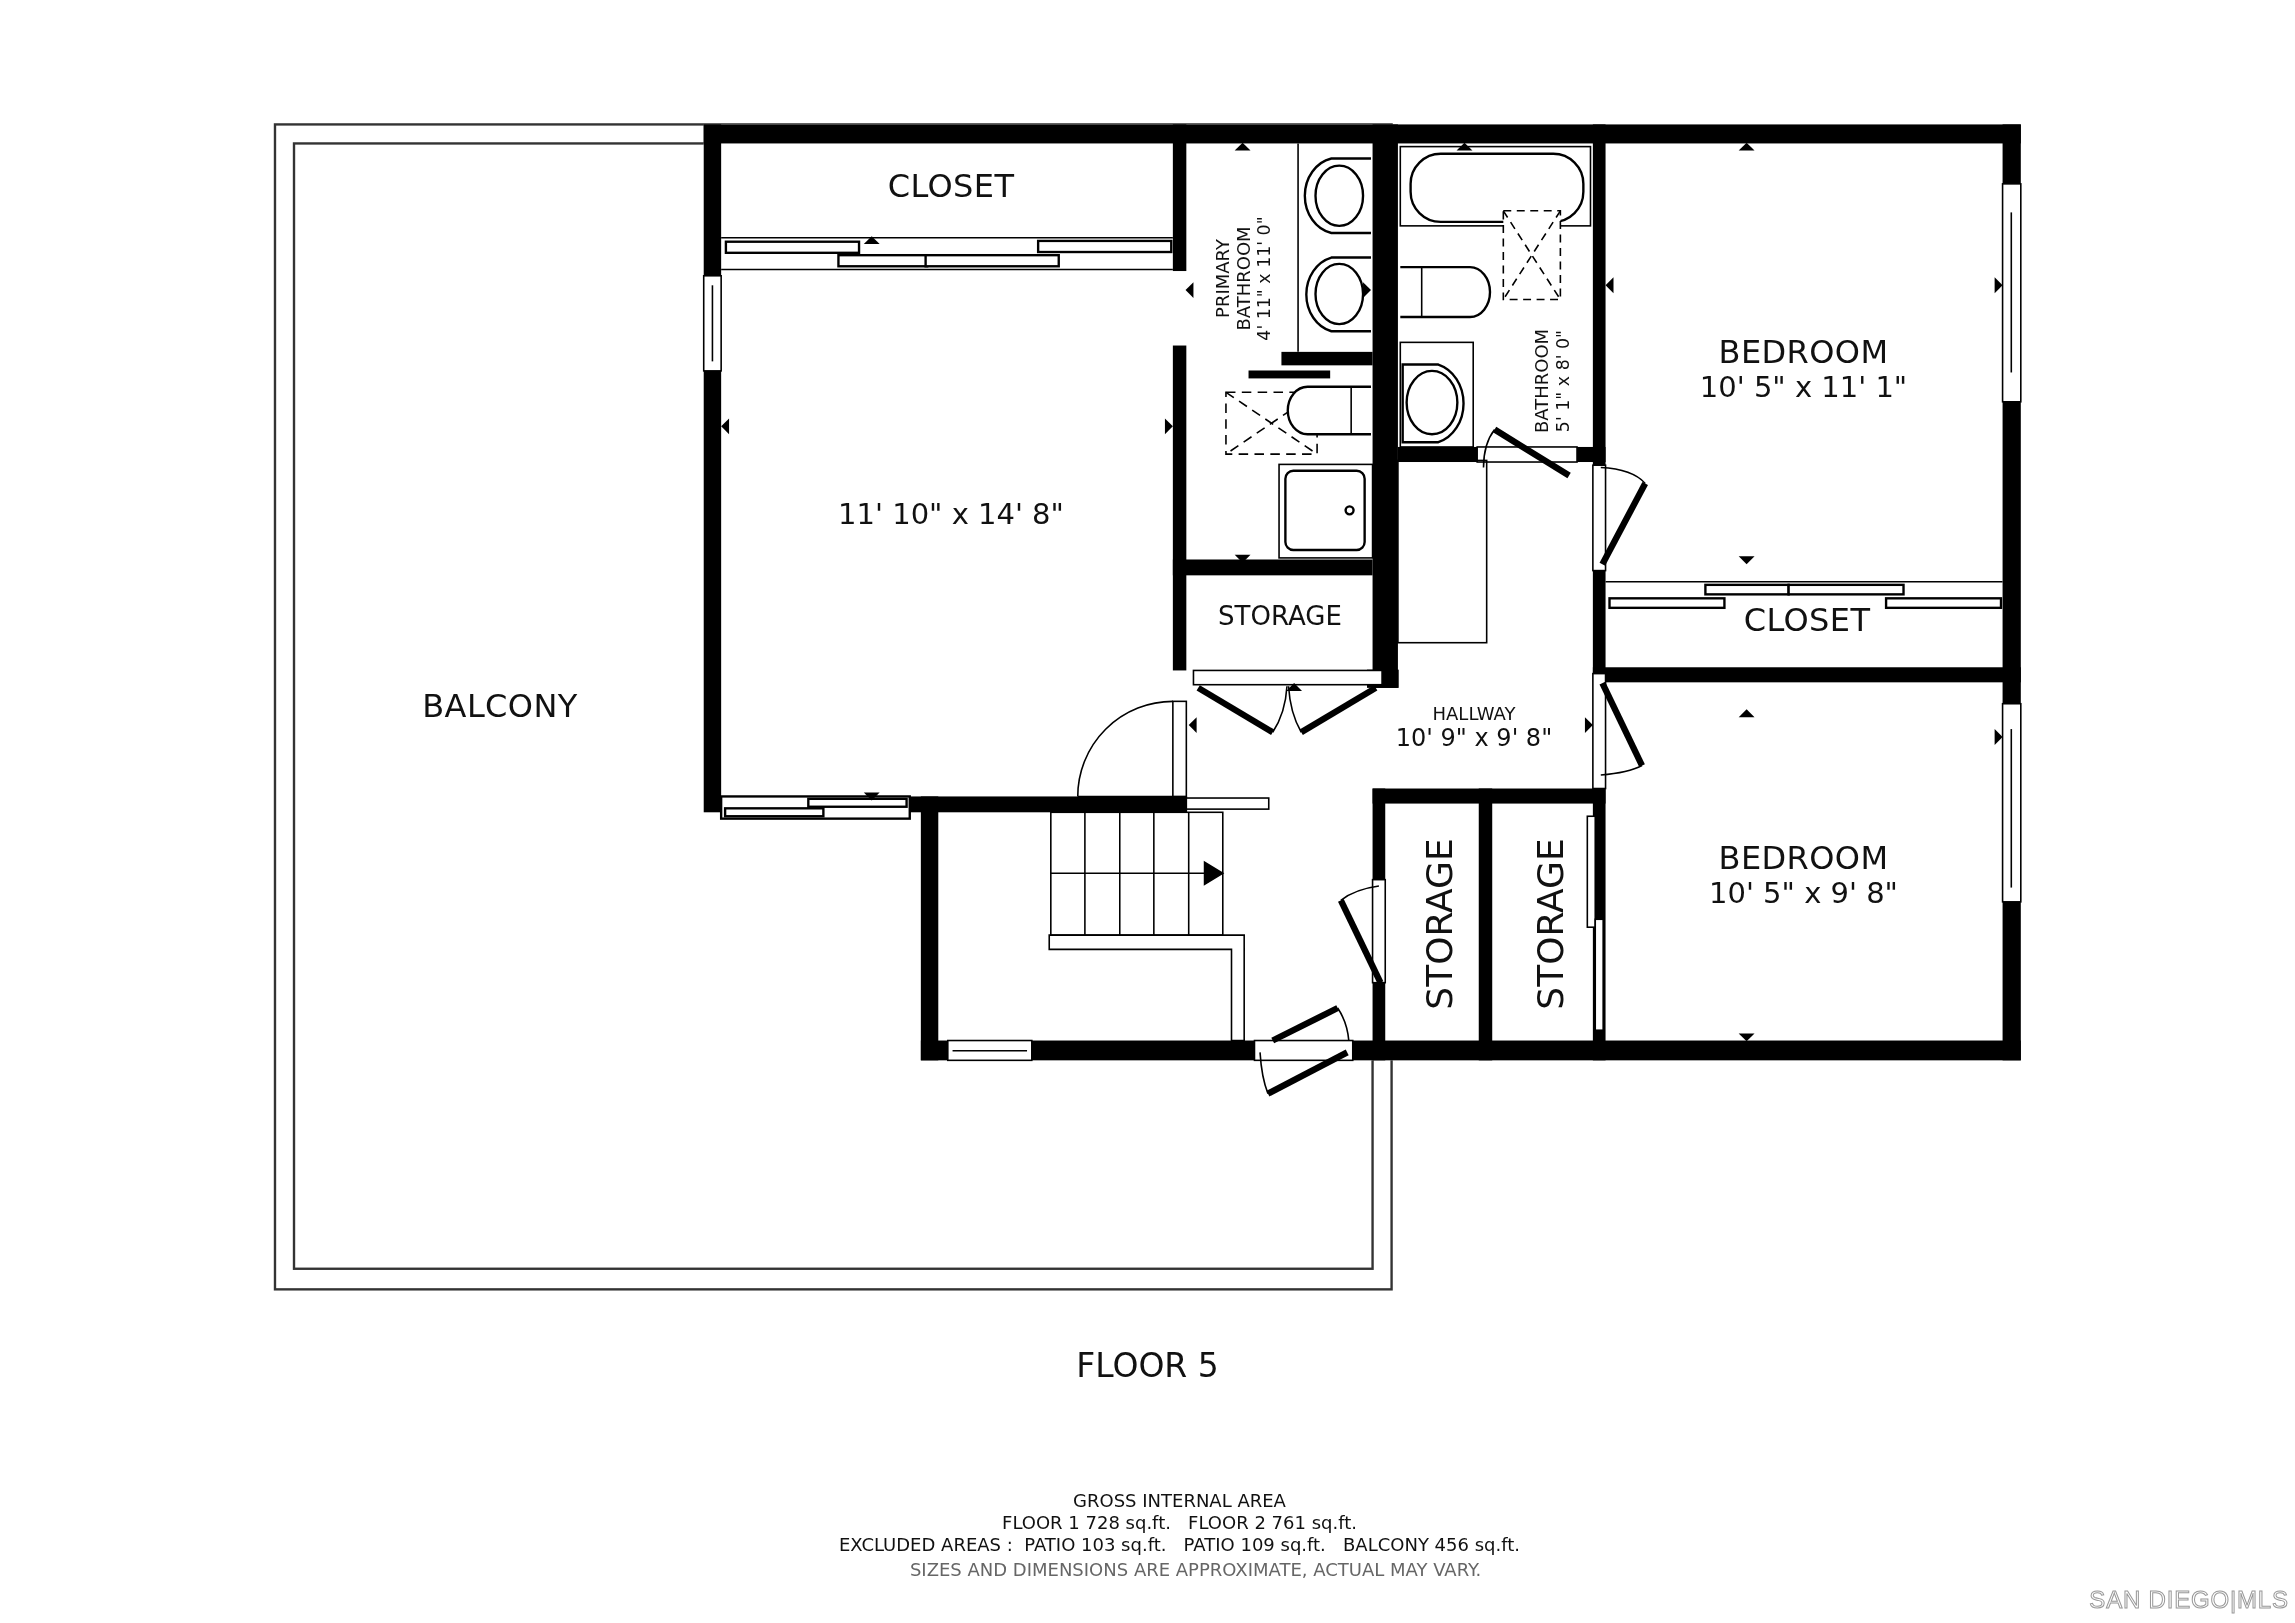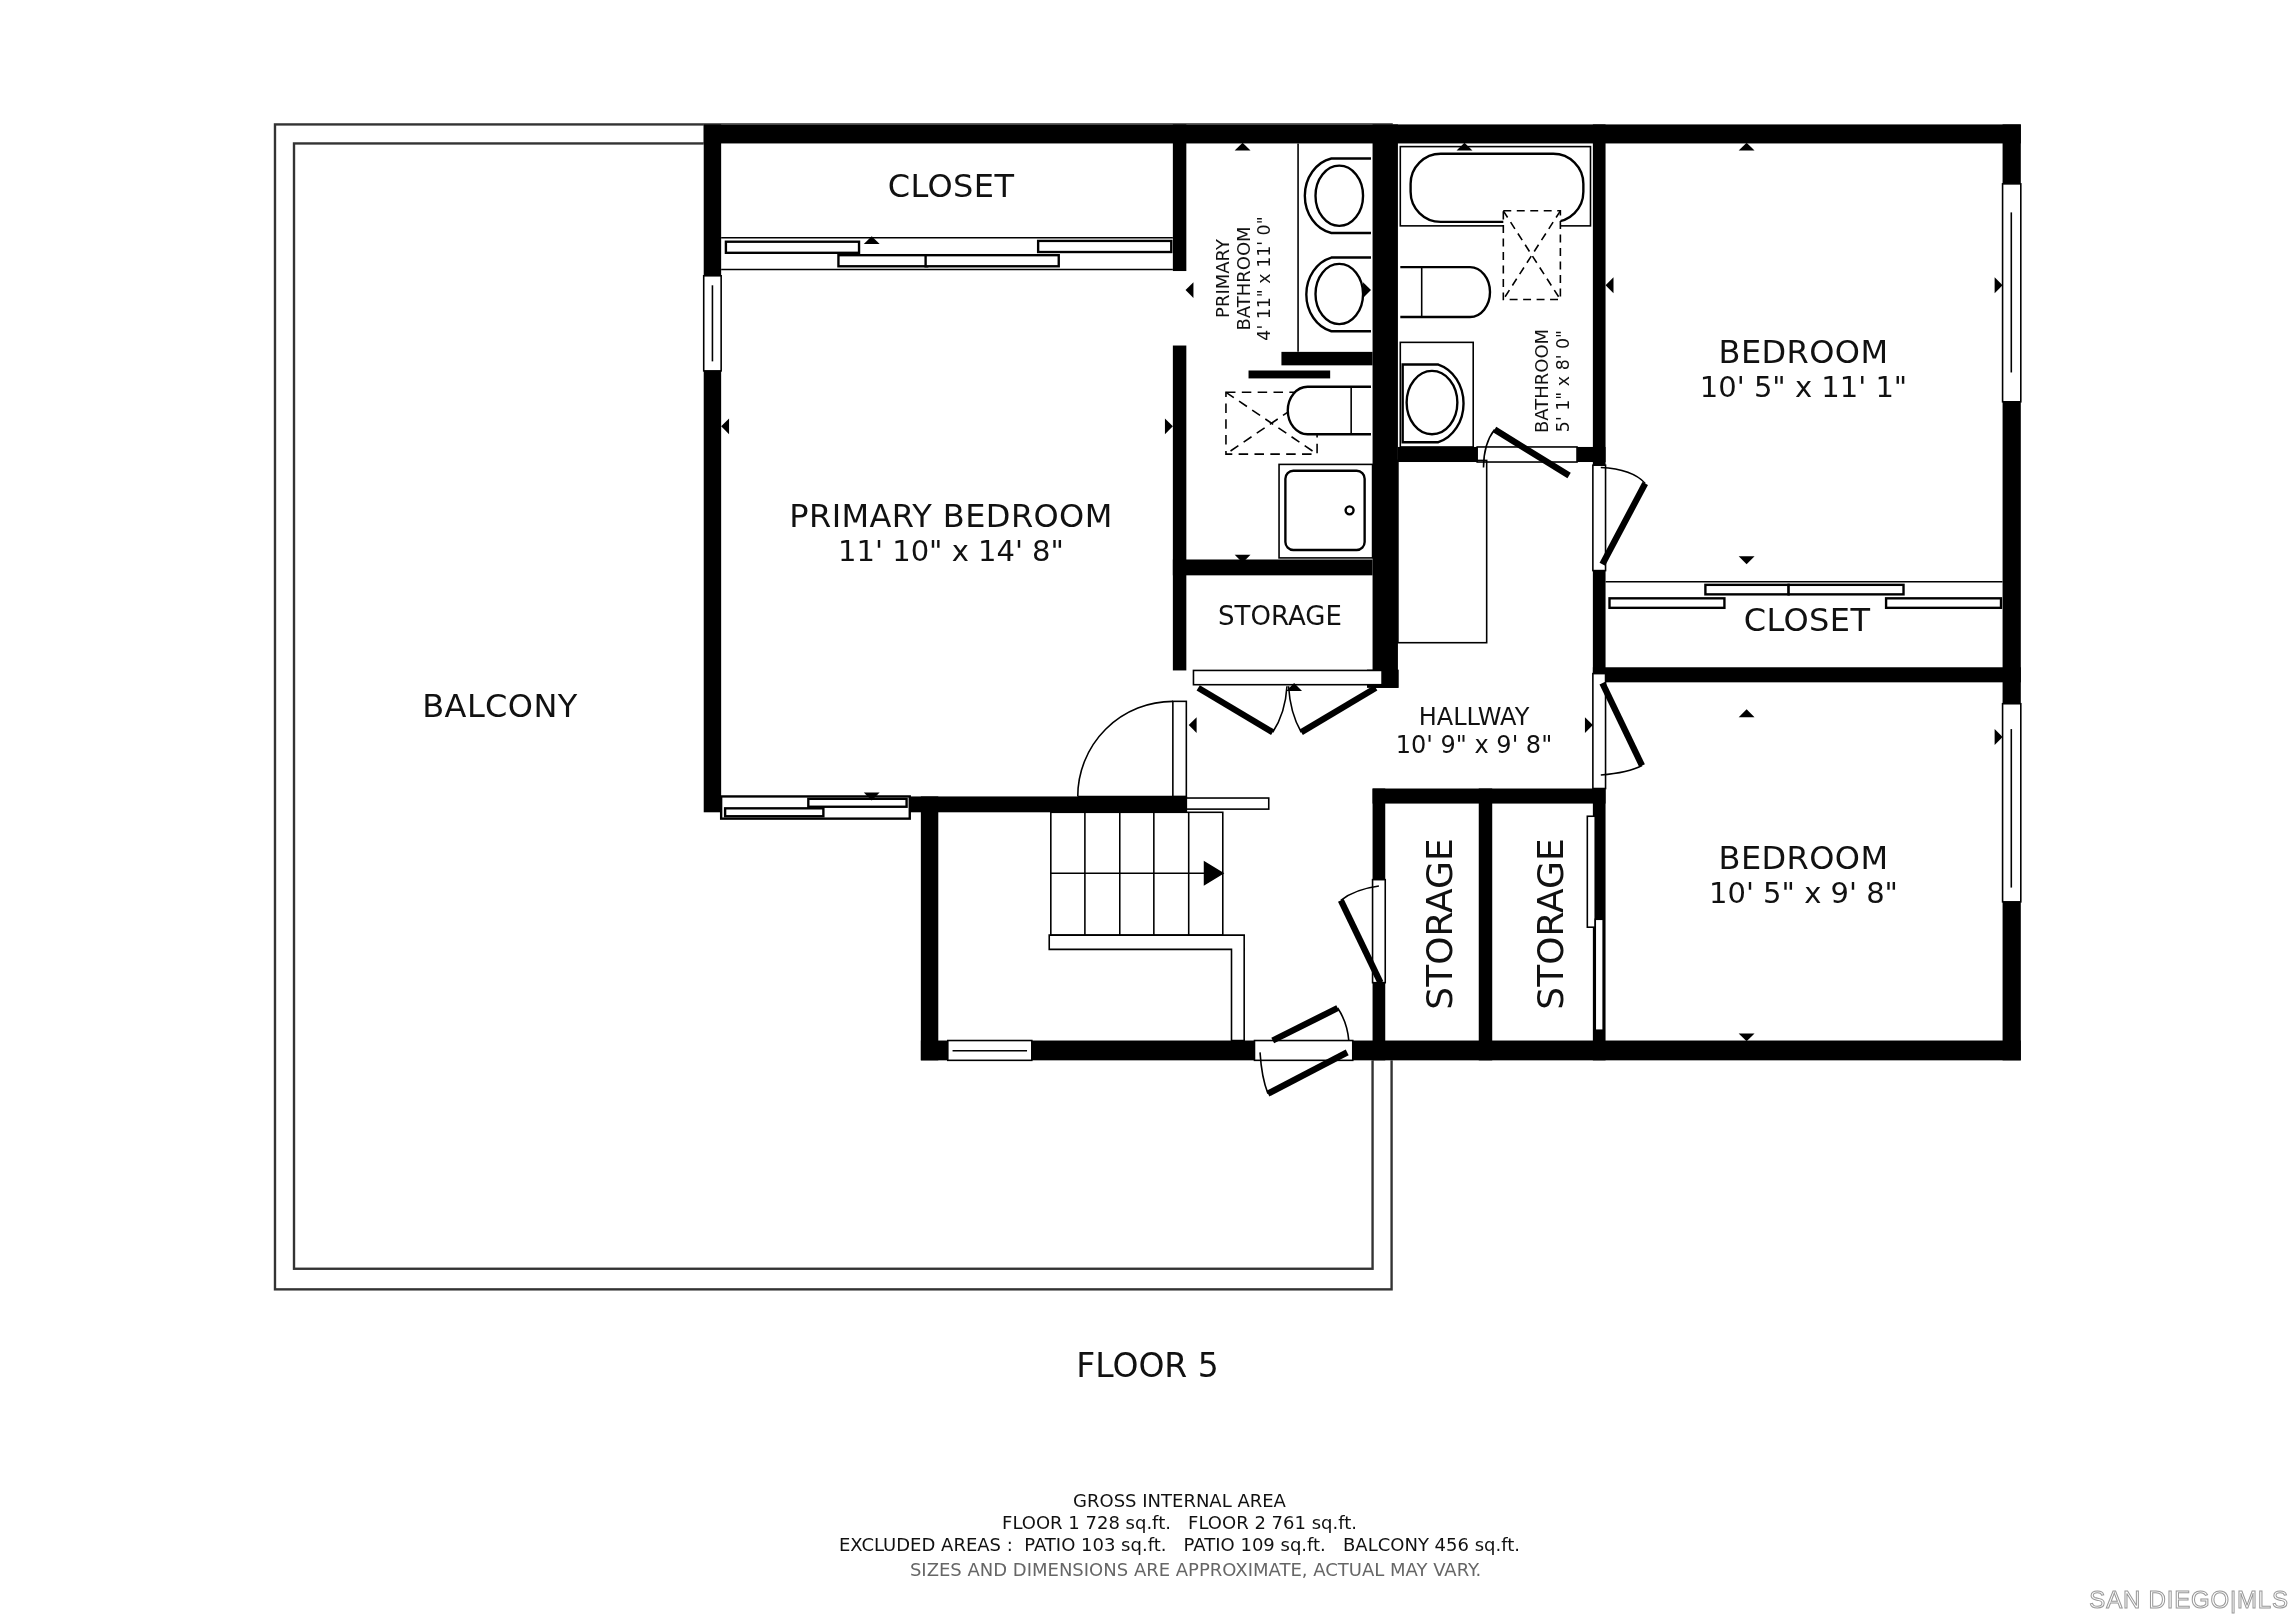--- a/index.html
+++ b/index.html
@@ -210,21 +210,20 @@
     <polygon points="1510,905 1500,915 1510,925"></polygon>
     <polygon points="2000,905 2010,915 2000,925"></polygon>
   </g>
 </svg>
 
 <div class="lbl room-name" style="left:373px;top:688px;width:254px;">BALCONY</div>
 
 <div class="lbl room-name" style="left:840px;top:168px;width:222px;">CLOSET</div>
 
 <div class="lbl" style="left:737px;top:498px;width:428px;">
-  <div class="room-name">PRIMARY BEDROOM</div>
   <div class="room-dim">11' 10" x 14' 8"</div>
 </div>
 
 <div class="lbl vert" style="left:1153px;top:243px;width:190px;height:71px;">
   <div class="small-name">PRIMARY</div>
   <div class="small-name">BATHROOM</div>
   <div class="small-dim">4' 11" x 11' 0"</div>
 </div>
 
 <div class="lbl vert" style="left:1484px;top:357px;width:143px;height:48px;">
@@ -235,21 +234,21 @@
 <div class="lbl" style="left:1649px;top:334px;width:309px;">
   <div class="room-name">BEDROOM</div>
   <div class="room-dim">10' 5" x 11' 1"</div>
 </div>
 
 <div class="lbl room-name" style="left:1696px;top:602px;width:222px;">CLOSET</div>
 
 <div class="lbl" style="left:1189px;top:602px;width:182px;font-size:26px;">STORAGE</div>
 
 <div class="lbl" style="left:1347px;top:704px;width:254px;">
-  <div style="font-size:24px;">HALLWAY</div>
+  <div style="font-size:18px;">HALLWAY</div>
   <div style="font-size:24px;">10' 9" x 9' 8"</div>
 </div>
 
 <div class="lbl vert" style="left:1340px;top:904px;width:198px;height:40px;font-size:36px;">STORAGE</div>
 <div class="lbl vert" style="left:1451px;top:904px;width:198px;height:40px;font-size:36px;">STORAGE</div>
 
 <div class="lbl" style="left:1649px;top:840px;width:309px;">
   <div class="room-name">BEDROOM</div>
   <div class="room-dim">10' 5" x 9' 8"</div>
 </div>

